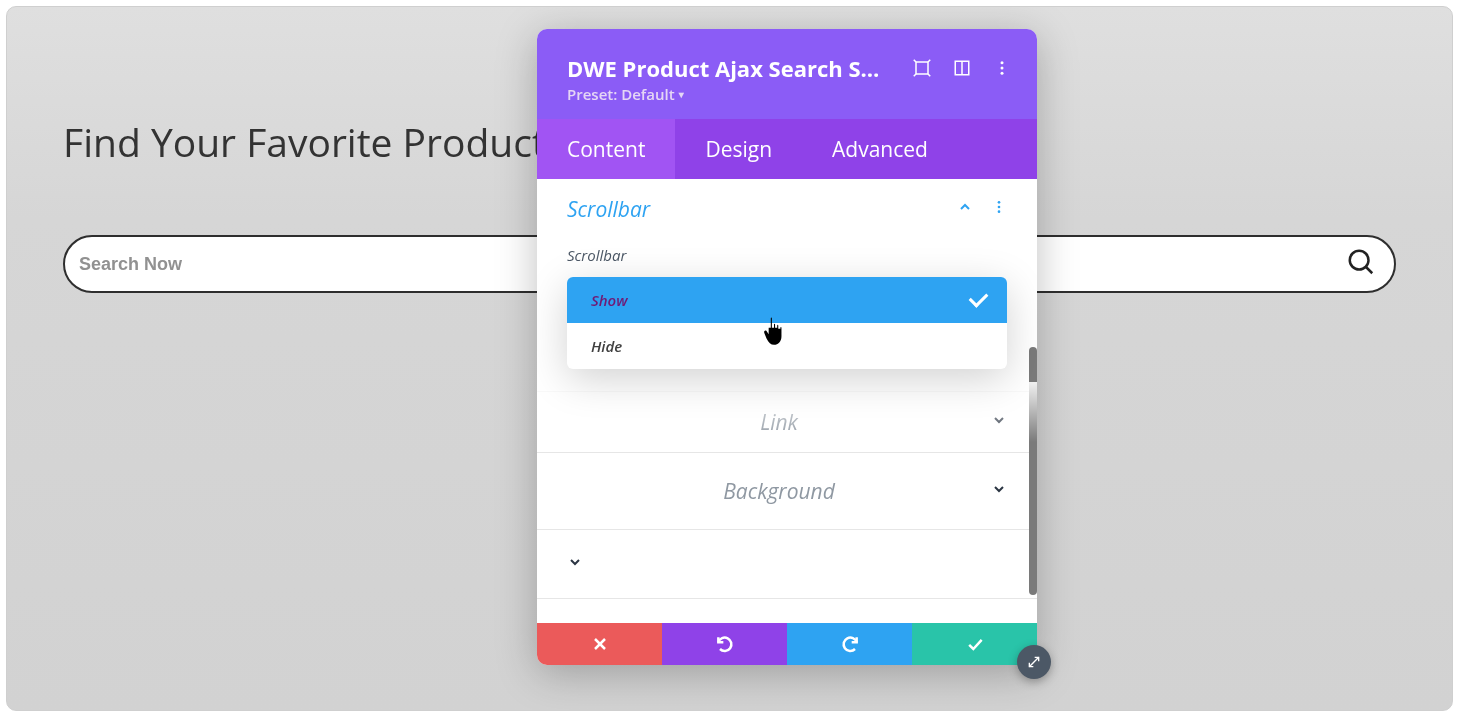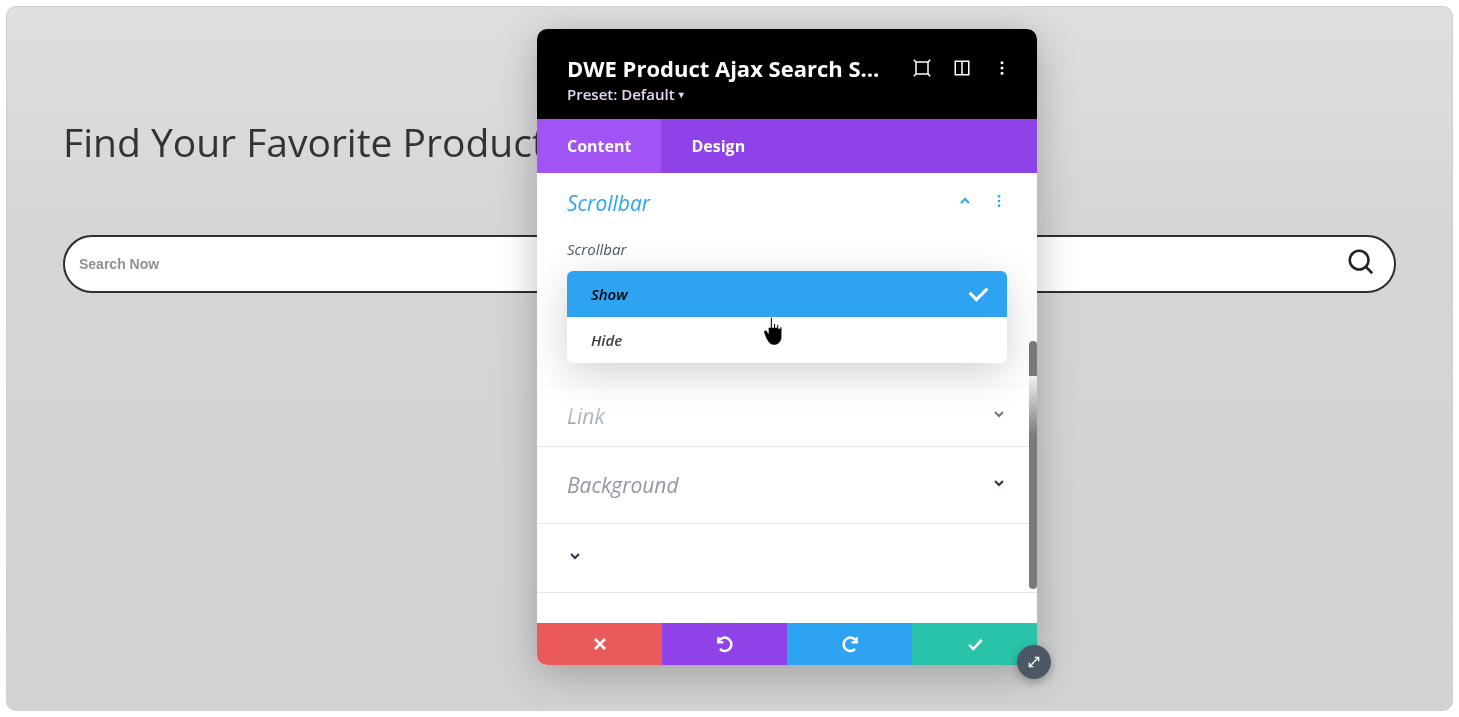--- a/index.html
+++ b/index.html
@@ -41,21 +41,21 @@
     border-radius: 30px;
     display: flex;
     align-items: center;
     padding: 0 18px 0 14px;
   }
   .search-wrap input {
     flex: 1;
     height: 100%;
     border: 0;
     outline: 0;
-    font-size: 14px;
+    font-size: 18px;
     font-weight: 600;
     color: #4d7c0f;
     background: transparent;
   }
   .search-wrap input::placeholder { color: #919191; font-weight: 600; }
   .search-icon-svg { width: 30px; height: 30px; }
 
   
   .modal {
     position: absolute;
@@ -65,21 +65,21 @@
     height: 636px;
     background: #fff;
     border-radius: 10px;
     box-shadow: 0 8px 40px rgba(0,0,0,0.25);
     overflow: visible;
     display: flex;
     flex-direction: column;
   }
 
   .modal-header {
-    background: #000000;
+    background: #8b5cf6;
     border-radius: 10px 10px 0 0;
     padding: 24px 26px 14px 30px;
     color: #fff;
     position: relative;
   }
   .modal-title-row {
     display: flex;
     align-items: center;
   }
   .modal-title {
@@ -112,22 +112,22 @@
   }
   .preset-line .caret { margin-left: 4px; font-size: 10px; }
 
   .tabs {
     display: flex;
     background: #8f42e8;
   }
   .tab {
     flex: 0 0 auto;
     padding: 16px 30px;
-    font-size: 16px;
-    font-weight: 700;
+    font-size: 21px;
+    font-weight: 400;
     color: #fff;
     cursor: pointer;
   }
   .tab.active { background: #a154f3; }
 
   .panel-body {
     flex: 1;
     background: #fff;
     position: relative;
     overflow: hidden;
@@ -183,35 +183,36 @@
     font-size: 15px;
     font-weight: 600;
     color: #404040;
     display: flex;
     align-items: center;
     cursor: pointer;
     position: relative;
   }
   .dropdown-option.selected {
     background: #2ea3f2;
-    color: #000000;
+    color: #701a75;
   }
   .dropdown-option.selected::after {
     content: "";
     position: absolute;
     right: 20px;
     top: 50%;
     width: 14px; height: 8px;
     border-left: 3px solid #fff;
     border-bottom: 3px solid #fff;
     transform: translateY(-70%) rotate(-45deg);
   }
 
   .faded-sections {
     position: relative;
+    text-align: center;
   }
   .faded-sections::before {
     content: "";
     position: absolute;
     left: 0; right: 0; top: -10px; height: 60px;
     background: linear-gradient(180deg, rgba(255,255,255,0.9), rgba(255,255,255,0));
     pointer-events: none;
     z-index: 2;
   }
 
@@ -324,20 +325,21 @@
       </div>
       <div class="preset-line">
         <span>Preset: Default</span>
         <span class="caret">▾</span>
       </div>
     </div>
 
     <div class="tabs">
       <div class="tab active">Content</div>
       <div class="tab">Design</div>
+      <div class="tab">Advanced</div>
     </div>
 
     <div class="panel-body">
 
       <div class="panel-section">
         <div class="section-title-row">
           <div class="section-title active">Scrollbar</div>
           <span class="section-chevron blue">
             <svg viewBox="0 0 24 24" width="16" height="16" fill="none" stroke="#2ea3f2" stroke-width="3">
                 <polyline points="6 15 12 9 18 15"></polyline>

